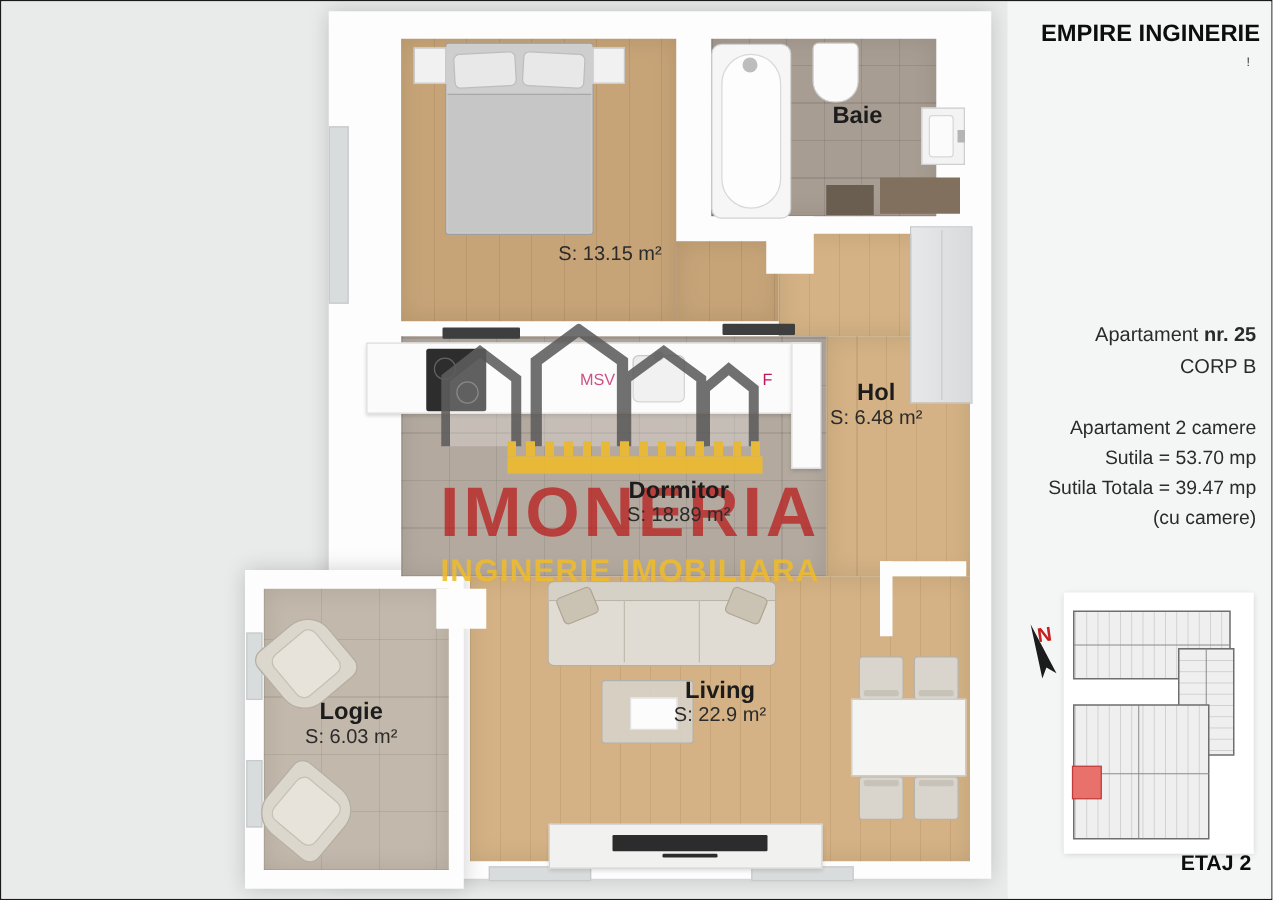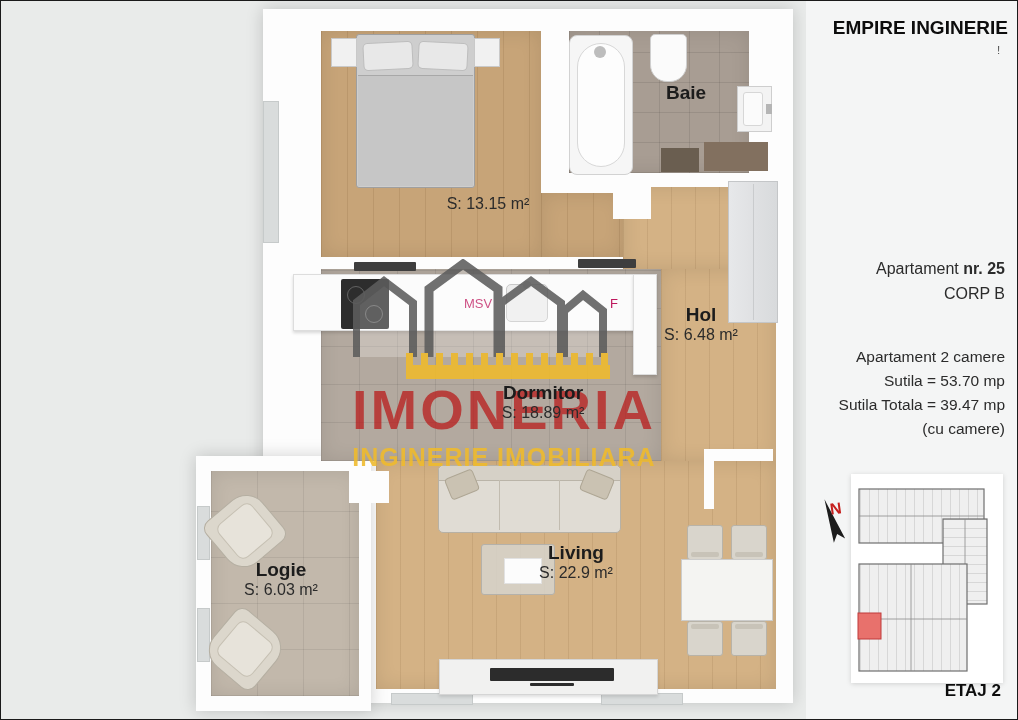--- a/index.html
+++ b/index.html
@@ -80,21 +80,21 @@
   .wm-tagline{position:absolute;left:318px;top:442px;width:370px;text-align:center;font-size:25px;font-weight:700;
     letter-spacing:1px;color:var(--watermark-yellow,#f0bb2b);line-height:28px;}
 
   
   .sidebar{left:805px;top:0;width:213px;height:720px;background:var(--sidebar-bg,#f4f5f5);z-index:50;}
   .sb-title{position:absolute;right:11px;top:16px;width:195px;text-align:right;font-size:19px;font-weight:700;
     color:#0d0d0d;letter-spacing:0px;}
   .sb-mark{position:absolute;right:19px;top:44px;font-size:10px;color:#3a3a3a;}
   .sb-apt{position:absolute;right:14px;top:255px;text-align:right;font-size:16px;color:#2b2b2b;line-height:25px;}
   .sb-apt b{font-weight:700;}
-  .sb-details{position:absolute;right:14px;top:344px;text-align:right;font-size:15.5px;color:#2b2b2b;line-height:24px;}
+  .sb-details{position:absolute;right:14px;top:330px;text-align:right;font-size:15.5px;color:#2b2b2b;line-height:24px;}
   .map-box{position:absolute;left:850px;top:473px;width:152px;height:209px;background:#fff;box-shadow:0 1px 5px rgba(0,0,0,.15);z-index:51;}
   .north{position:absolute;left:814px;top:494px;z-index:52;}
   .north-n{position:absolute;left:829px;top:499px;font-size:16px;font-weight:700;color:var(--north-red,#c6201e);transform:rotate(-8deg);z-index:53;}
   .floor-tag{position:absolute;right:16px;top:680px;font-size:17px;font-weight:700;color:#0d0d0d;z-index:52;}
 </style>
 </head>
 <body>
 
 <div class="stage">
 

